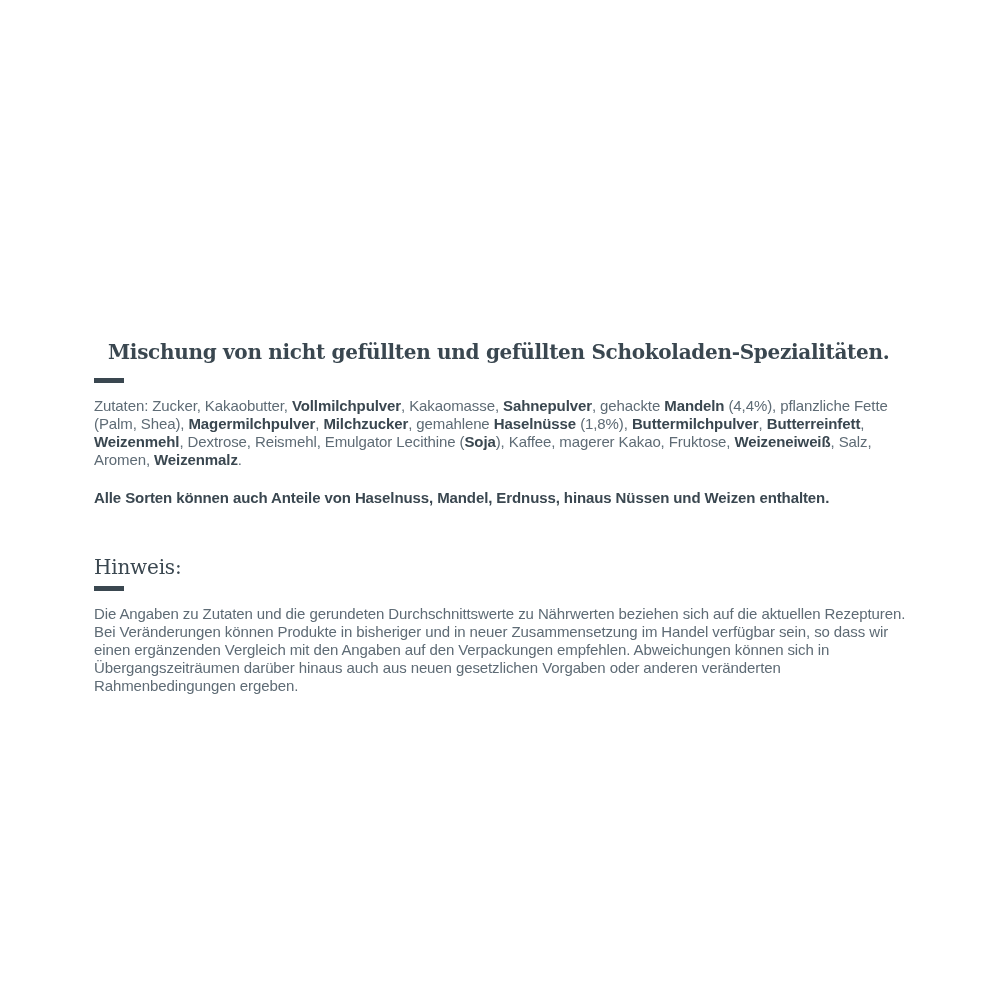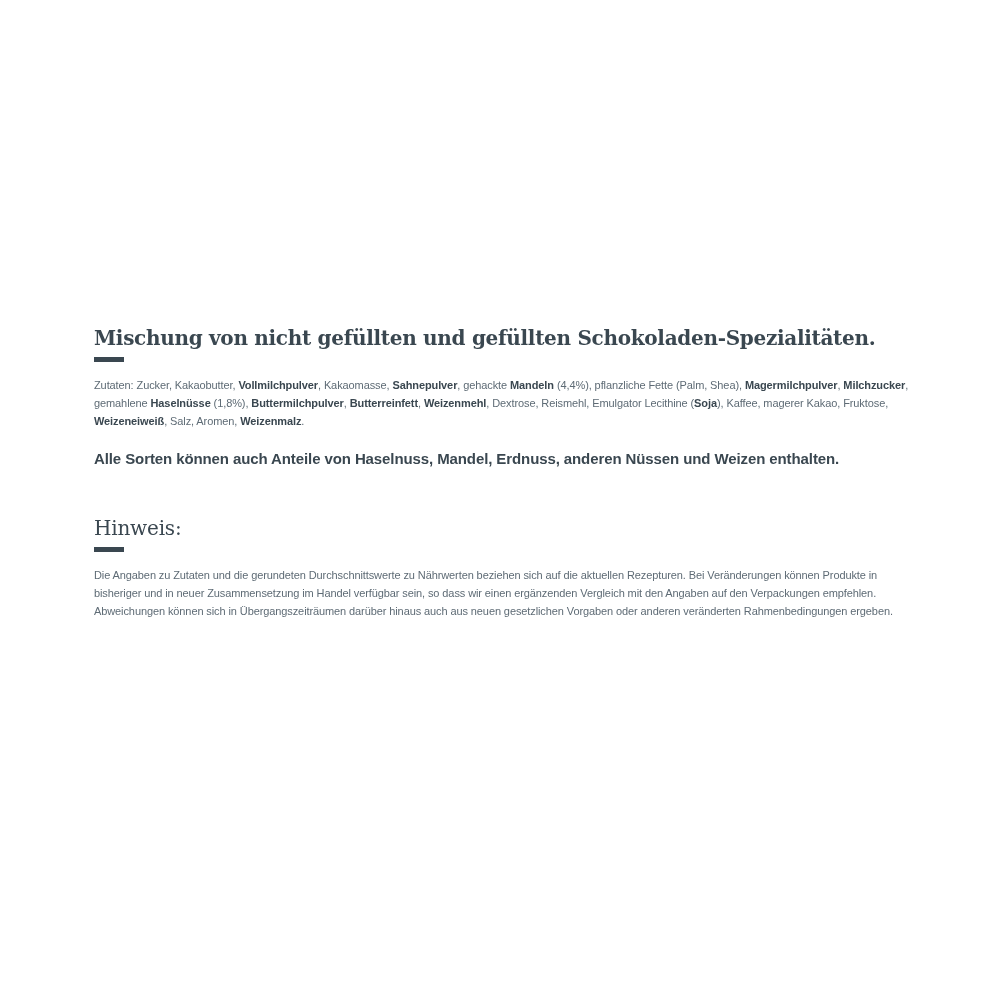--- a/index.html
+++ b/index.html
@@ -16,37 +16,37 @@
     font-family:"Liberation Sans","DejaVu Sans",sans-serif;
     -webkit-font-smoothing:antialiased;
   }
   .content{
     position:absolute;
     left:94px;
     top:326px;
     width:824px;
   }
   h1.section-title{
-    margin:0;
+    margin:14px;
     font-family:"DejaVu Serif","Liberation Serif",serif;
     font-weight:700;
     font-size:20px;
     line-height:24px;
     letter-spacing:-0.3px;
     color:var(--strong);
   }
   .divider{
     width:30px;
     height:5px;
     background:var(--strong);
     margin-top:7px;
   }
   p.body-text{
     margin:14px 0 0 0;
-    font-size:11px;
+    font-size:15px;
     line-height:18px;
     color:var(--body);
     letter-spacing:-0.1px;
   }
   p.body-text .seg-bold{
     font-weight:700;
     color:var(--strong);
   }
   p.allergy-note{
     margin:20px 0 0 0;
@@ -70,21 +70,21 @@
 <body>
 
 <div class="content">
 
   <h1 class="section-title">Mischung von nicht gefüllten und gefüllten Schokoladen-Spezialitäten.</h1>
 
   <div class="divider"></div>
 
   <p class="body-text"><span class="seg-regular">Zutaten: Zucker, Kakaobutter, </span><span class="seg-bold">Vollmilchpulver</span><span class="seg-regular">, Kakaomasse, </span><span class="seg-bold">Sahnepulver</span><span class="seg-regular">, gehackte </span><span class="seg-bold">Mandeln</span><span class="seg-regular"> (4,4%), pflanzliche Fette (Palm, Shea), </span><span class="seg-bold">Magermilchpulver</span><span class="seg-regular">, </span><span class="seg-bold">Milchzucker</span><span class="seg-regular">, gemahlene </span><span class="seg-bold">Haselnüsse</span><span class="seg-regular"> (1,8%), </span><span class="seg-bold">Buttermilchpulver</span><span class="seg-regular">, </span><span class="seg-bold">Butterreinfett</span><span class="seg-regular">, </span><span class="seg-bold">Weizenmehl</span><span class="seg-regular">, Dextrose, Reismehl, Emulgator Lecithine (</span><span class="seg-bold">Soja</span><span class="seg-regular">), Kaffee, magerer Kakao, Fruktose, </span><span class="seg-bold">Weizeneiweiß</span><span class="seg-regular">, Salz, Aromen, </span><span class="seg-bold">Weizenmalz</span><span class="seg-regular">.</span></p>
 
-  <p class="allergy-note">Alle Sorten können auch Anteile von Haselnuss, Mandel, Erdnuss, anderen Nüssen und Weizen enthalten.</p>
+  <p class="allergy-note">Alle Sorten können auch Anteile von Haselnuss, Mandel, Erdnuss, hinaus Nüssen und Weizen enthalten.</p>
 
   <h2 class="section-subtitle">Hinweis:</h2>
 
   <div class="divider"></div>
 
   <p class="body-text">Die Angaben zu Zutaten und die gerundeten Durchschnittswerte zu Nährwerten beziehen sich auf die aktuellen Rezepturen. Bei Veränderungen können Produkte in bisheriger und in neuer Zusammensetzung im Handel verfügbar sein, so dass wir einen ergänzenden Vergleich mit den Angaben auf den Verpackungen empfehlen. Abweichungen können sich in Übergangszeiträumen darüber hinaus auch aus neuen gesetzlichen Vorgaben oder anderen veränderten Rahmenbedingungen ergeben.</p>
 
 </div>
 
 </body></html>

